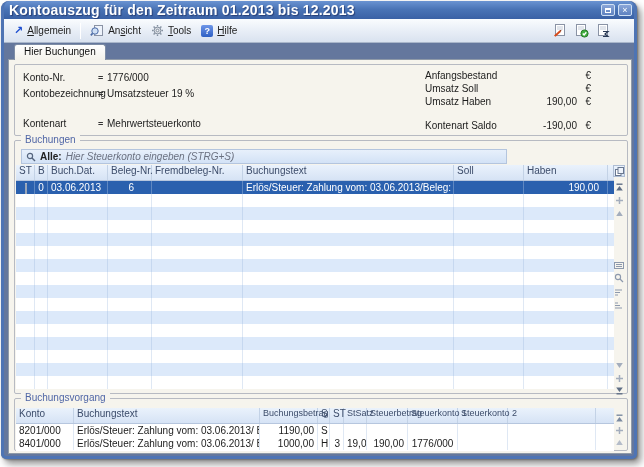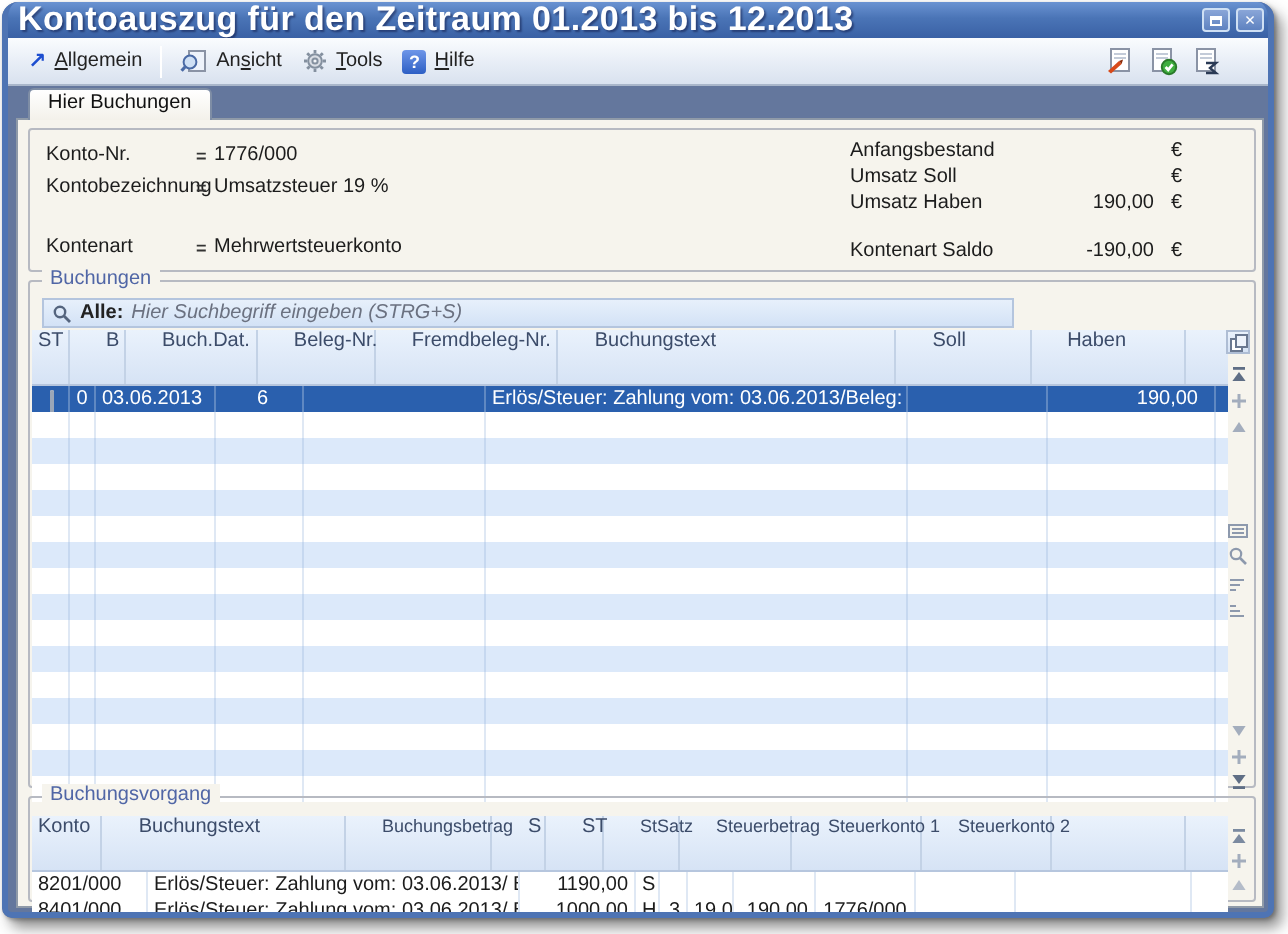--- a/index.html
+++ b/index.html
@@ -9,21 +9,21 @@
   .window { position:absolute; left:1px; top:1px; width:636px; height:458px;
     background:#64779d; border-radius:8px 8px 5px 5px;
     box-shadow:4px 5px 7px rgba(40,40,40,.5), 1px 1px 2px rgba(40,40,40,.4); overflow:hidden; }
   .window::after { content:""; position:absolute; inset:0; border:3px solid #4e74b4; border-top:none;
     border-radius:8px 8px 5px 5px; pointer-events:none; }
 
   
   .titlebar { position:absolute; left:0; top:0; right:0; height:18px;
     background:linear-gradient(#6a93d2,#4a74b6 45%,#3a61a5); display:flex; align-items:center;
     padding:0 5px 0 8px; border-radius:8px 8px 0 0; }
-  .title-text { color:#fff; font-weight:bold; font-size:17px; letter-spacing:.2px;
+  .title-text { color:#fff; font-weight:bold; font-size:14px; letter-spacing:.2px;
     text-shadow:1px 1px 1px rgba(0,0,40,.4); flex:1; white-space:nowrap; }
   .win-btn { width:14px; height:12px; margin-left:3px; background:linear-gradient(#8aa6d8,#5e82c0);
     border:1px solid #cfe0f4; border-radius:2px; display:flex; align-items:center; justify-content:center;
     color:#fff; font-size:9px; line-height:9px; cursor:default; }
   .restore-glyph { width:6px; height:5px; border:1px solid #fff; border-top-width:2px; display:block; }
 
   
   .toolbar { position:absolute; left:0; top:18px; right:0; height:24px;
     background:linear-gradient(#fafcfe,#e7edf6 55%,#d9e2ef); border-bottom:1px solid #a9b6ca;
     display:flex; align-items:center; padding:0 8px; }
@@ -59,22 +59,22 @@
   .jvz-row-r .eur { width:14px; text-align:right; }
 
   
   .search-bar { position:absolute; left:6px; top:8px; width:486px; height:15px;
     background:linear-gradient(#e7f0fb,#d3e2f6); border:1px solid #b4c5de; display:flex;
     align-items:center; gap:4px; padding:0 4px; }
   .search-bar .s-lbl { font-weight:bold; color:#222; }
   .search-bar .s-ph { font-style:italic; color:#6b7180; }
 
   .tbl { position:absolute; left:1px; width:598px; }
-  .thead { display:flex; height:28px; background:linear-gradient(#eaf2fc,#d6e3f5);
-    border-bottom:1px solid #b6c6de; color:#3c4c6a;gap:15px; }
+  .thead { display:flex; height:16px; background:linear-gradient(#eaf2fc,#d6e3f5);
+    border-bottom:1px solid #b6c6de; color:#3c4c6a; }
   .thead .cell { border-right:1px solid #c3d2e6; padding:0 3px; overflow:visible; white-space:nowrap; }
   .trow { display:flex; height:13px; background:#fff; }
   .trow.alt { background:#dcE9fa; }
   .trow .cell { border-right:1px solid rgba(150,180,220,.30); padding:0 3px; white-space:pre;
     overflow:hidden; line-height:13px; }
   .trow.sel { background:#2a60ae; color:#fff; }
   .trow.sel .cell { border-right-color:rgba(255,255,255,.25); }
   .num { text-align:right; }
   .ctr { text-align:center; }
 
@@ -219,21 +219,21 @@
 
     <div class="group g2">
       <span class="group-label">Buchungen</span>
 
       <div class="search-bar">
         <svg width="10" height="10" viewBox="0 0 10 10">
             <circle class="mag" cx="4" cy="4" r="2.6" stroke-width="1.2"></circle>
             <line class="mag" x1="6" y1="6" x2="9" y2="9" stroke-width="1.4"></line>
           </svg>
         <span class="s-lbl">Alle:</span>
-        <span class="s-ph">Hier Suchbegriff eingeben (STRG+S)</span>
+        <span class="s-ph">Hier Steuerkonto eingeben (STRG+S)</span>
       </div>
 
       <div class="tbl" style="top:24px">
         <div class="thead">
           <div class="cell c-st">ST</div>
           <div class="cell c-b">B</div>
           <div class="cell c-dat">Buch.Dat.</div>
           <div class="cell c-beleg">Beleg-Nr.</div>
           <div class="cell c-fremd">Fremdbeleg-Nr.</div>
           <div class="cell c-text">Buchungstext</div>

